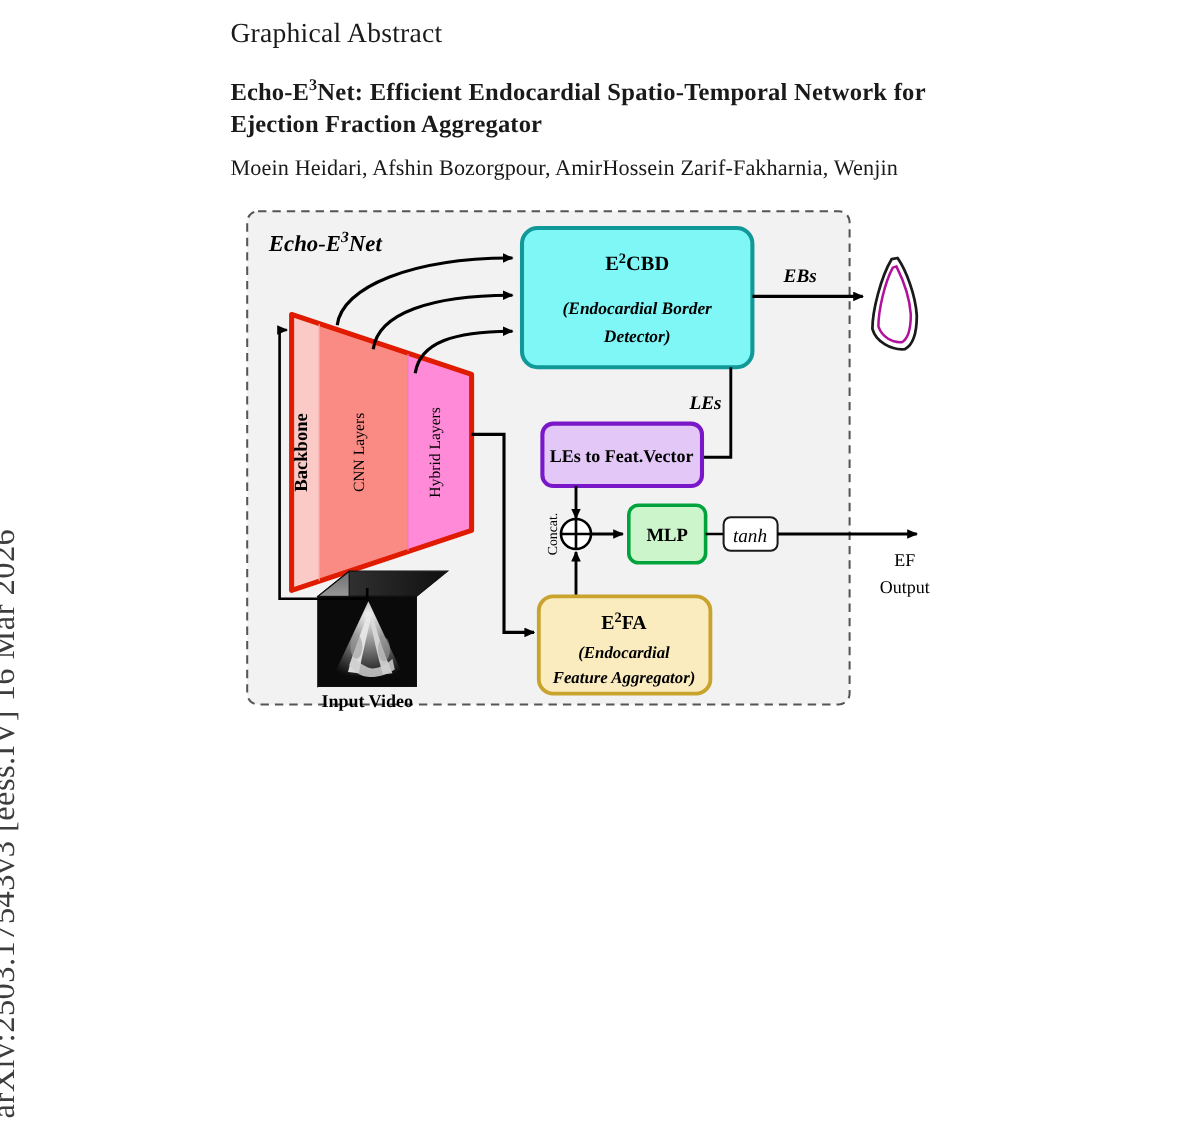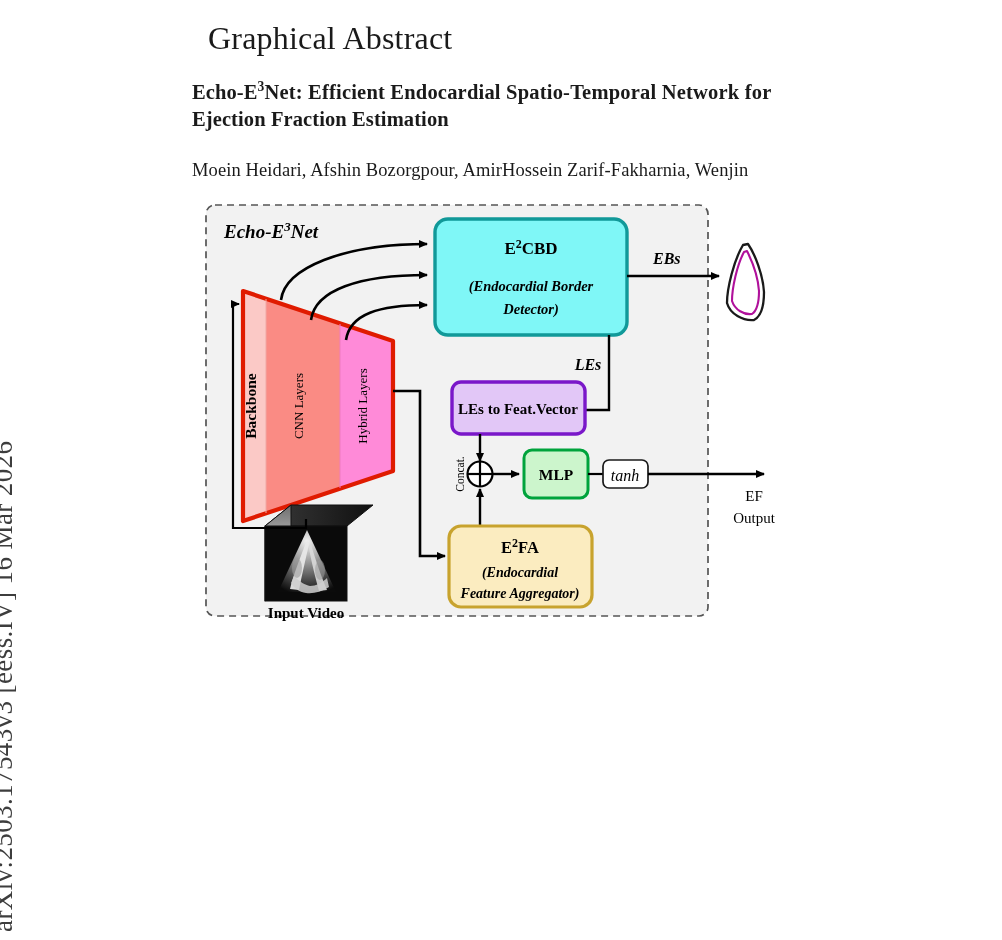--- a/index.html
+++ b/index.html
@@ -40,24 +40,24 @@
 
   
   #page-column {
     position: absolute;
     left: 192px;
     top: 0;
     width: 810px;
   }
 
   #page-title {
-    font-size: 32px;
+    font-size: 23px;
     font-weight: normal;
-    margin: 16px;
-    padding-top: 2px;
+    margin: 0;
+    padding-top: 14px;
     line-height: 1.25;
     letter-spacing: 0.2px;
   }
 
   #paper-title {
     font-size: 20.5px;
     font-weight: bold;
     line-height: 1.32;
     margin-top: 21px;
     text-align: justify;
@@ -68,21 +68,21 @@
   #paper-title .sp-wide { letter-spacing: 0.2px; margin-top: 36px; }
   sup.num {
     font-size: 0.66em;
     vertical-align: super;
     line-height: 0;
   }
 
   #author-list {
     font-size: 18.5px;
     line-height: 1.42;
-    margin-top: 24px;
+    margin-top: 10px;
     letter-spacing: 0.1px;
   }
   #author-list .auth-line { display: block; }
 
   
   #figure-wrap {
     margin-top: 13px;
     margin-left: 11px;
     width: 600px;
     height: 430px;
@@ -100,21 +100,21 @@
 <div id="arxiv-stamp">
   <div class="stamp-text">arXiv:2503.17543v3  [eess.IV]  16 Mar 2026</div>
 </div>
 
 <div id="page-column">
 
   <h1 id="page-title">Graphical Abstract</h1>
 
   <div id="paper-title">
     <span class="ttl-line"><span>Echo-E</span><sup class="num">3</sup><span class="sp-wide">Net:  Efficient Endocardial Spatio-Temporal Network for</span></span>
-    <span class="ttl-line">Ejection Fraction Estimation</span>
+    <span class="ttl-line">Ejection Fraction Aggregator</span>
   </div>
 
   <div id="author-list">
     <span class="auth-line">Moein Heidari,  Afshin Bozorgpour,  AmirHossein Zarif-Fakharnia,  Wenjin</span>
   </div>
 
   <div id="figure-wrap">
     <svg width="600" height="430" viewBox="0 0 600 430" xmlns="http://www.w3.org/2000/svg">
       <defs>
         <marker id="arrow" markerWidth="9" markerHeight="8" refX="8" refY="4" orient="auto" markerUnits="userSpaceOnUse">

